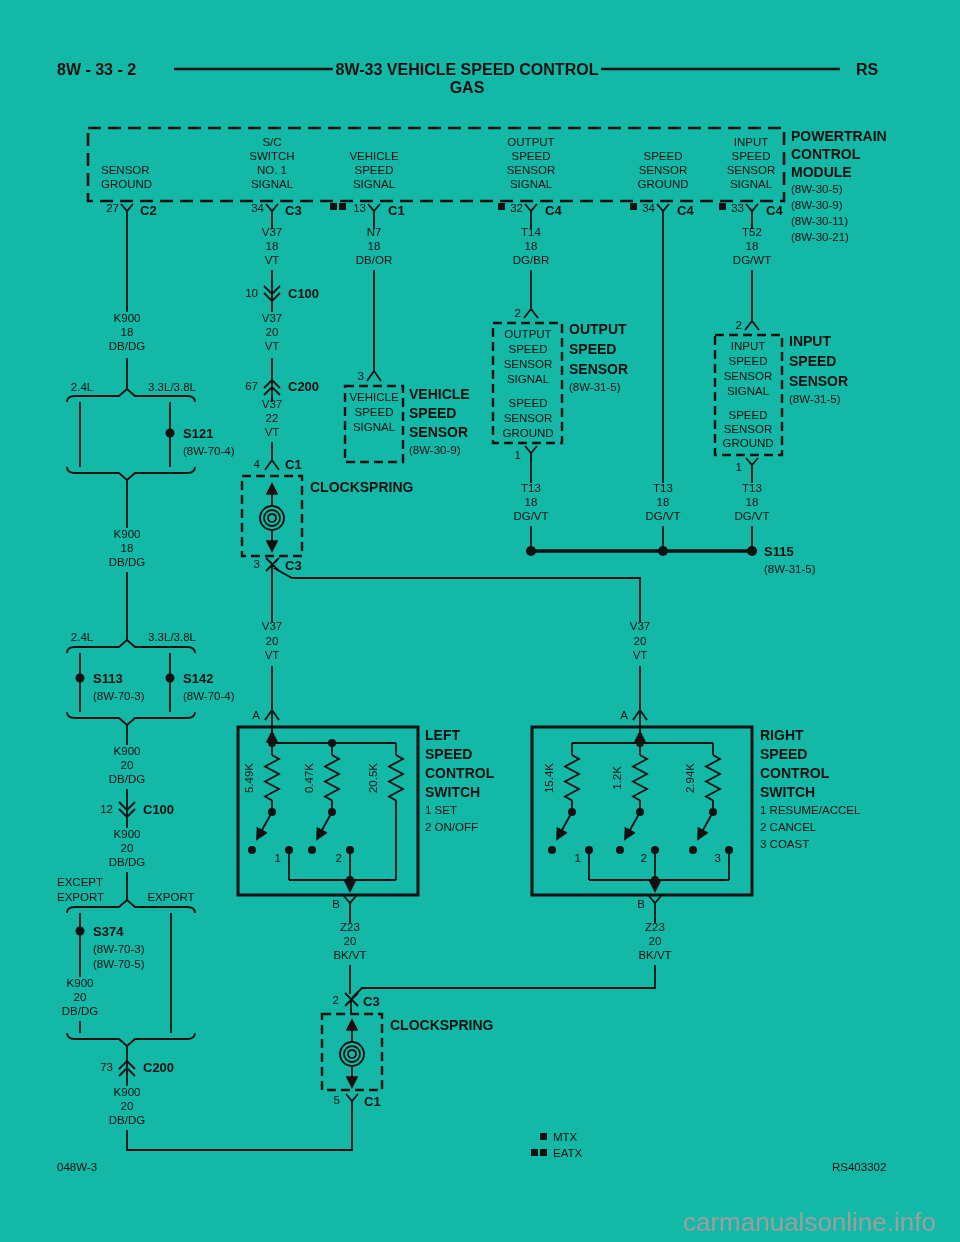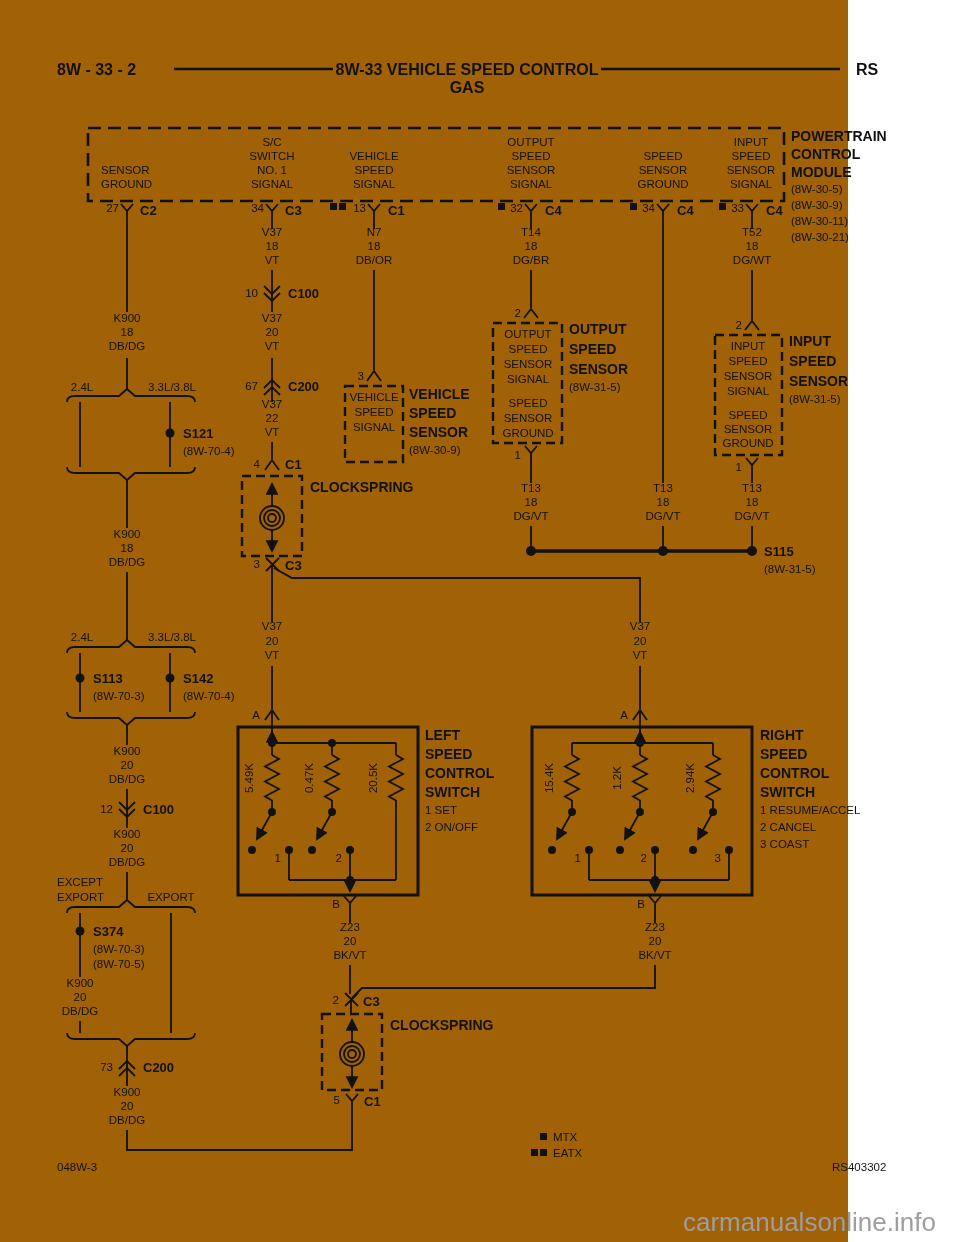--- a/index.html
+++ b/index.html
@@ -1,16 +1,16 @@
 <!DOCTYPE html>
 <html><head>
 <meta charset="utf-8">
 <style>
   html,body{margin:0;padding:0;background:#ffffff;}
-  .stage{width:848px;height:1242px;position:relative;background:#a16207;}
+  .stage{width:960px;height:1242px;position:relative;background:#14b8a6;}
   svg{display:block;}
   .t  {font:11.5px "Liberation Sans", sans-serif; fill:#111;}
   .b  {font:bold 13px "Liberation Sans", sans-serif; fill:#111;}
   .n  {font:bold 14px "Liberation Sans", sans-serif; fill:#111;}
   .h  {font:bold 16px "Liberation Sans", sans-serif; fill:#111;}
   .wm {font:26px "Liberation Sans", sans-serif; fill:#9e9e9e;}
   .wire{stroke:#111;stroke-width:1.8;fill:none;}
   .bus {stroke:#111;stroke-width:3.4;fill:none;}
   .box {stroke:#111;stroke-width:3;fill:none;}
   .dash1{stroke:#111;stroke-width:2.6;fill:none;stroke-dasharray:13 7;}

